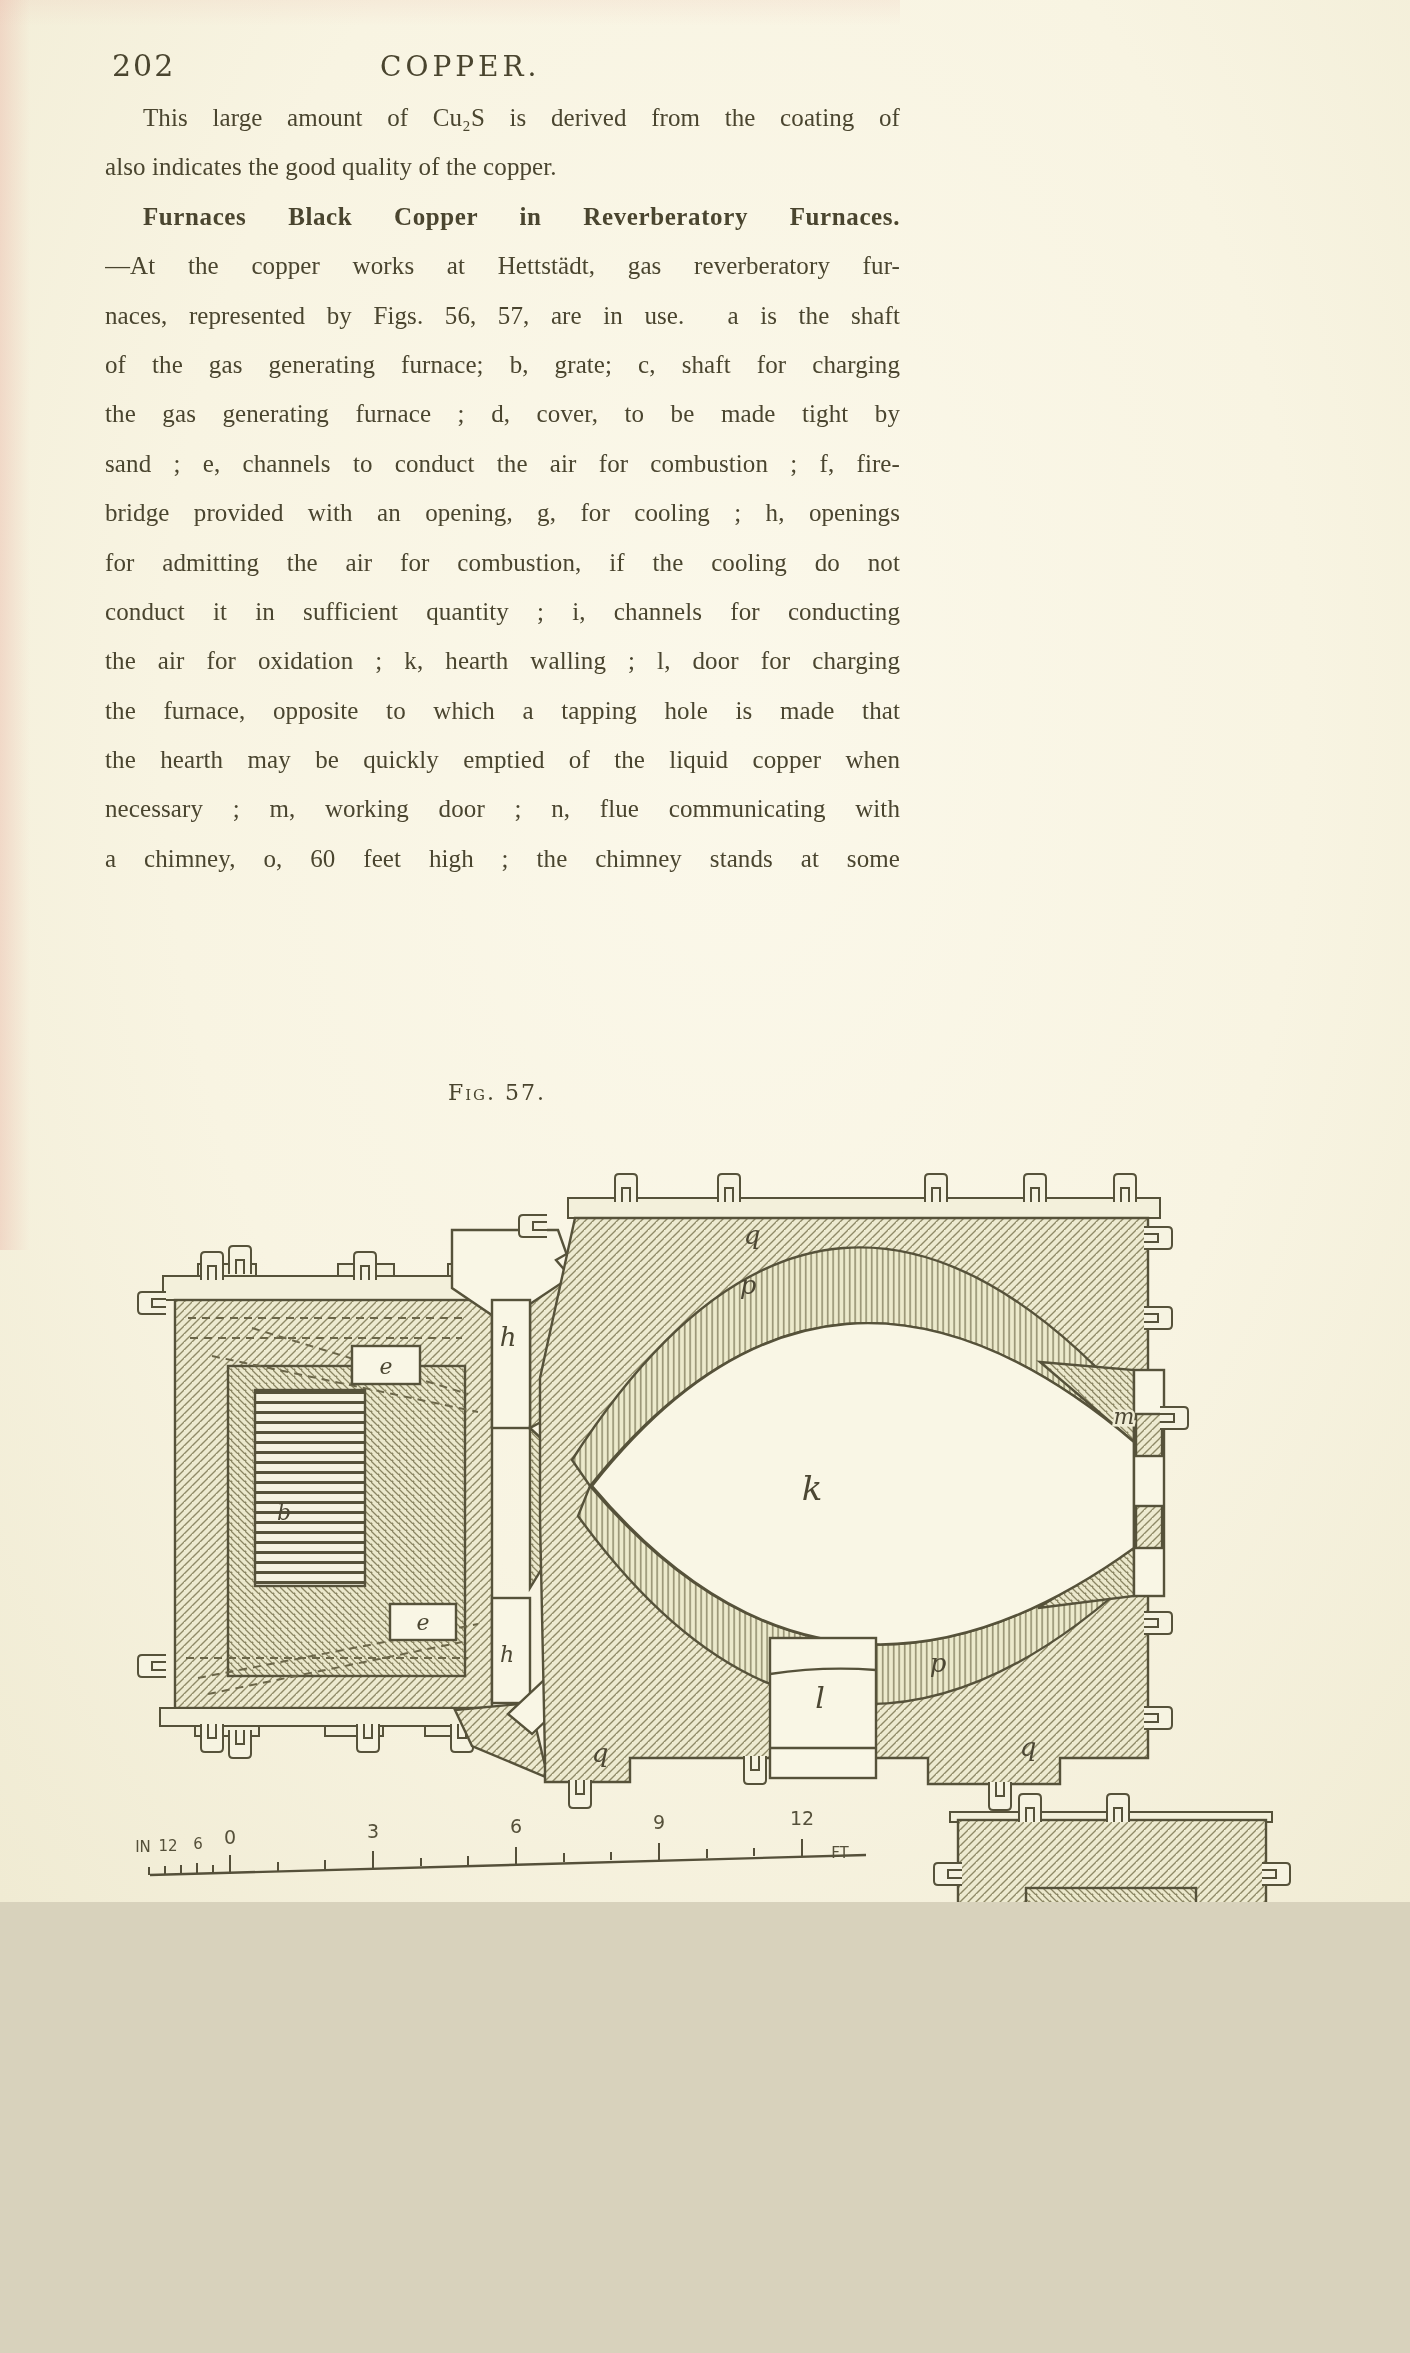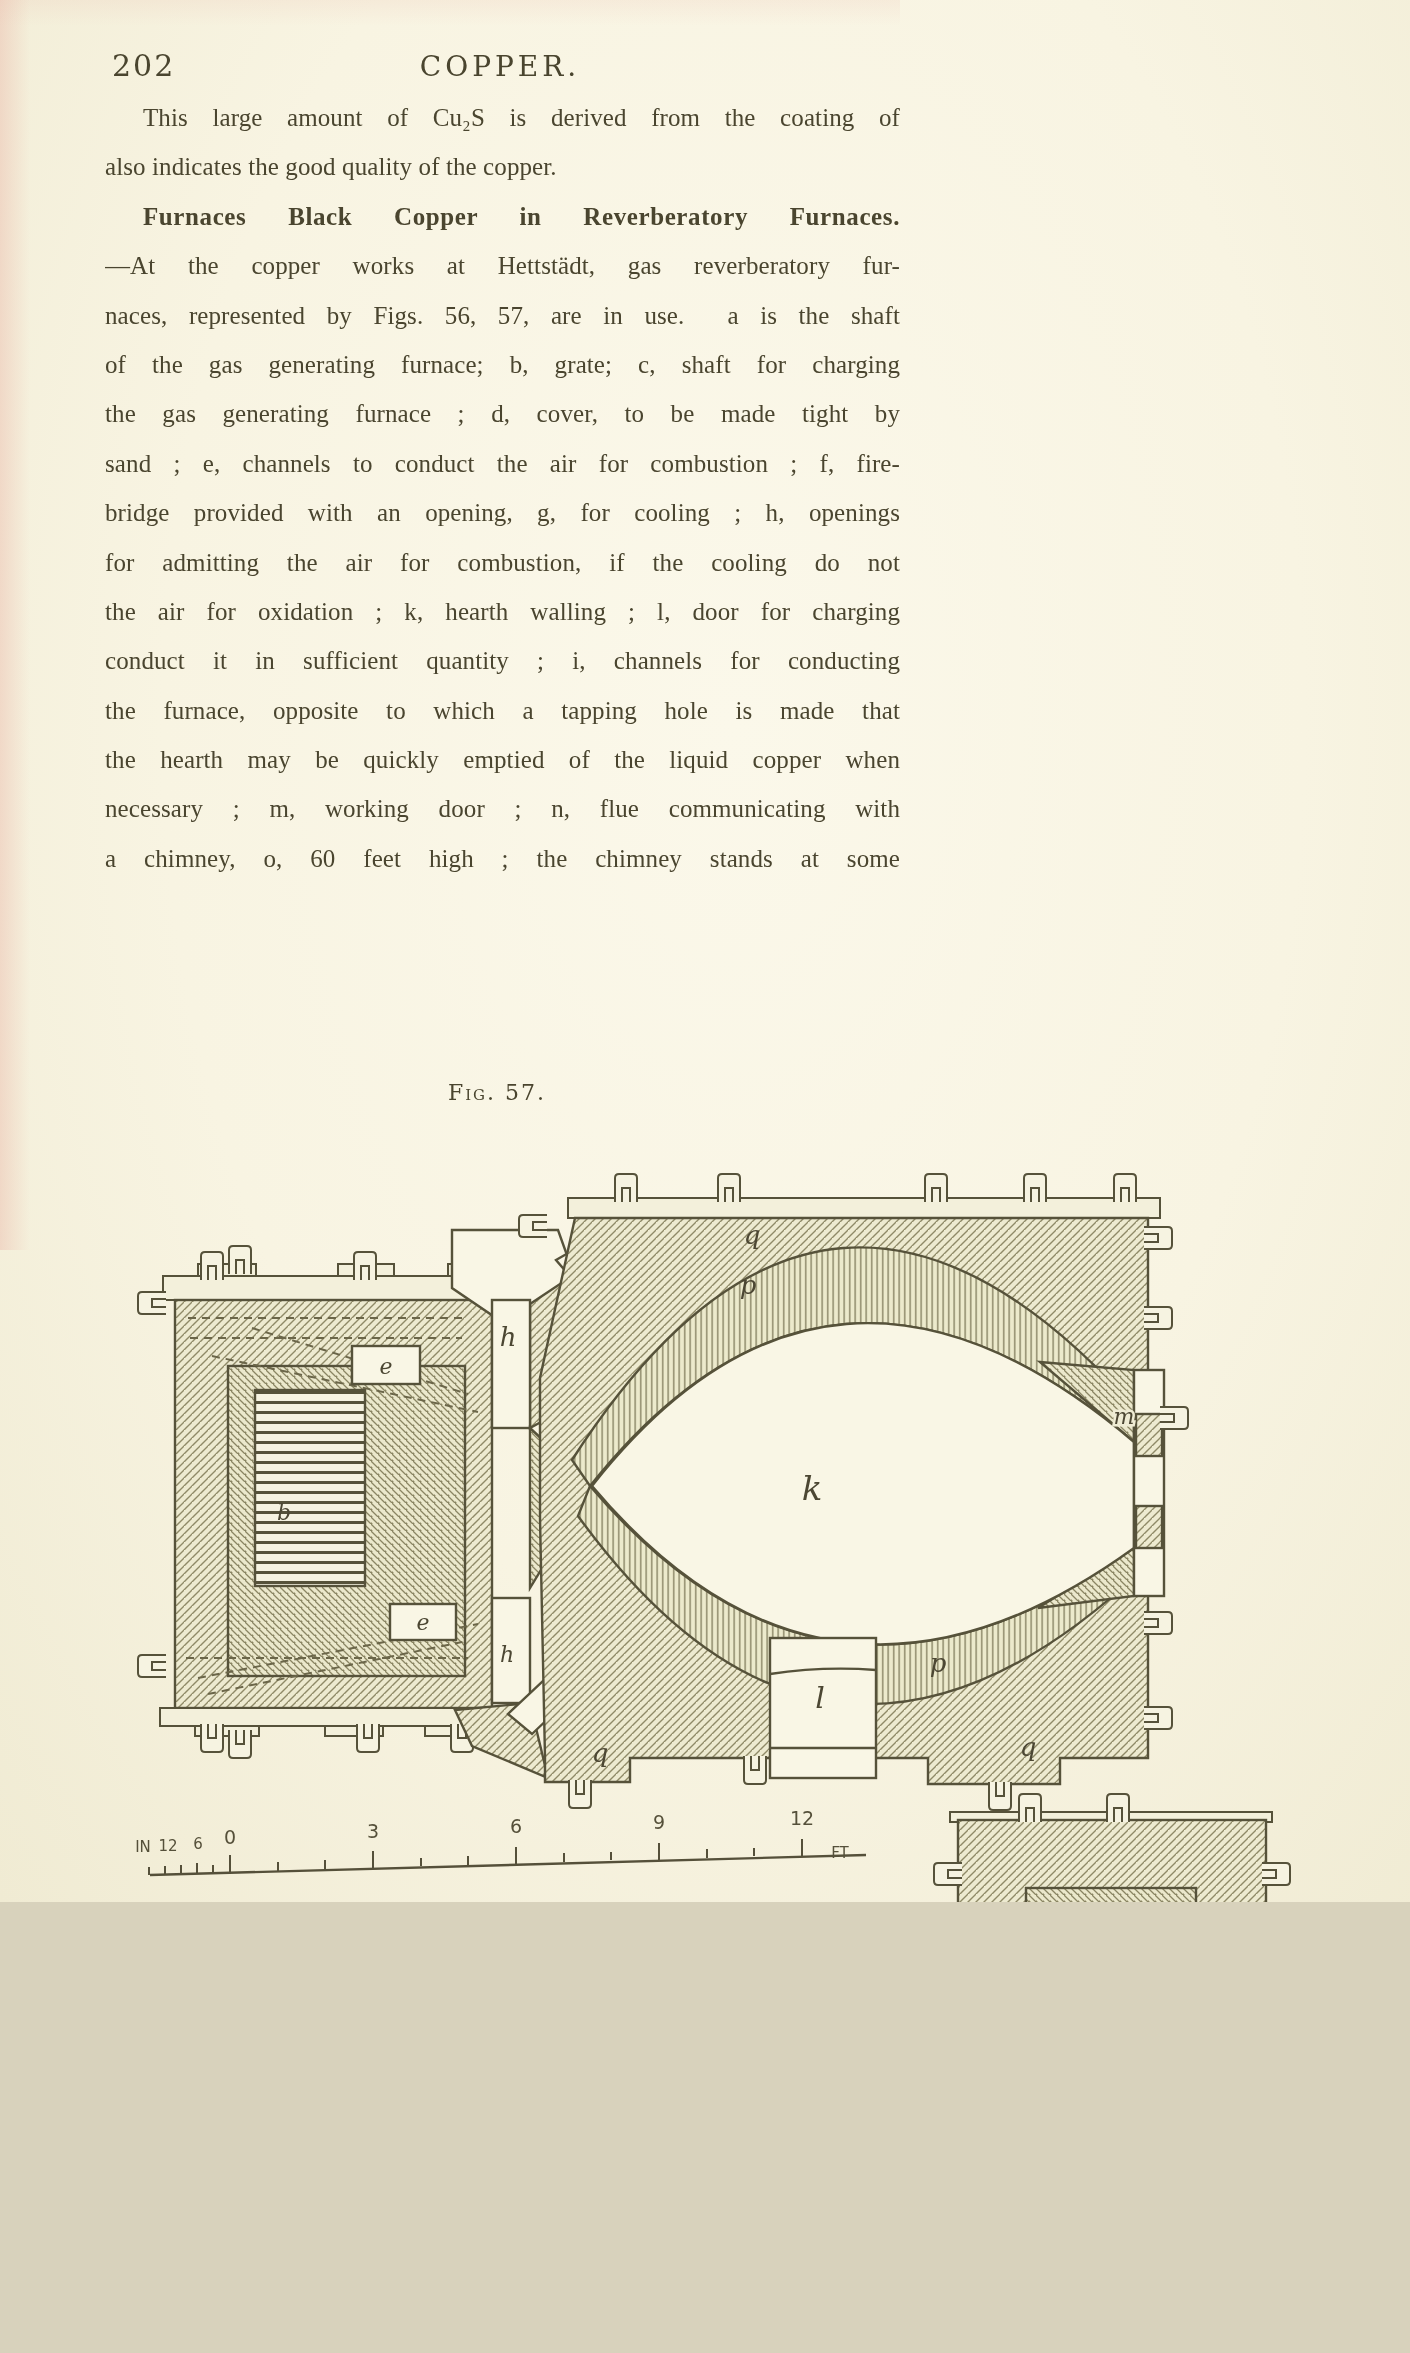--- a/index.html
+++ b/index.html
@@ -6,21 +6,21 @@
   .page{
     position:relative;width:1410px;height:1902px;overflow:hidden;
     background:radial-gradient(ellipse at 52% 38%, #fbf8ea 0%, #f8f4e2 55%, #f0ebd3 100%);
     font-family:"DejaVu Serif","Liberation Serif",serif;color:#4a452f;
   }
   .edge-tint-left{position:absolute;left:0;top:0;width:30px;height:1250px;pointer-events:none;
     background:linear-gradient(to right, rgba(230,160,150,0.30), rgba(230,160,150,0));}
   .edge-tint-top{position:absolute;left:0;top:0;width:900px;height:26px;pointer-events:none;
     background:linear-gradient(to bottom, rgba(234,190,175,0.18), rgba(234,190,175,0));}
   .pagenum{position:absolute;left:112px;top:48px;font-size:30px;letter-spacing:2px;}
-  .runhead{position:absolute;left:380px;top:50px;width:240px;text-align:center;
+  .runhead{position:absolute;left:380px;top:50px;width:240px;text-align:left;
     font-size:28px;letter-spacing:4px;}
   .bodyblock{position:absolute;left:105px;top:93px;width:795px;font-family:Liberation Serif, serif;}
   .tline{
     height:49.4px;line-height:49.4px;font-size:25px;white-space:pre-wrap;overflow:hidden;
     text-align:justify;text-align-last:justify;letter-spacing:0.1px;
   }
   .tline--indent{text-indent:38px;}
   .tline--short{text-align-last:left;}
   .tline--bold{font-weight:700;letter-spacing:0.6px;}
   .figcaption{position:absolute;left:97px;top:1080px;width:800px;text-align:center;
@@ -54,22 +54,22 @@
     <div class="tline tline--indent">This large amount of Cu₂S is derived from the coating of</div>
     <div class="tline tline--short">also indicates the good quality of the copper.</div>
     <div class="tline tline--indent tline--bold">Furnaces Black Copper in Reverberatory Furnaces.</div>
     <div class="tline">—At the copper works at Hettstädt, gas reverberatory fur-</div>
     <div class="tline">naces, represented by Figs. 56, 57, are in use.  a is the shaft</div>
     <div class="tline">of the gas generating furnace; b, grate; c, shaft for charging</div>
     <div class="tline">the gas generating furnace ; d, cover, to be made tight by</div>
     <div class="tline">sand ; e, channels to conduct the air for combustion ; f, fire-</div>
     <div class="tline">bridge provided with an opening, g, for cooling ; h, openings</div>
     <div class="tline">for admitting the air for combustion, if the cooling do not</div>
+    <div class="tline">conduct it in sufficient quantity ; i, channels for conducting</div>
     <div class="tline">the air for oxidation ; k, hearth walling ; l, door for charging</div>
-    <div class="tline">conduct it in sufficient quantity ; i, channels for conducting</div>
     <div class="tline">the furnace, opposite to which a tapping hole is made that</div>
     <div class="tline">the hearth may be quickly emptied of the liquid copper when</div>
     <div class="tline">necessary ; m, working door ; n, flue communicating with</div>
     <div class="tline">a chimney, o, 60 feet high ; the chimney stands at some</div>
   </div>
 
   <div class="figcaption">Fig. 57.</div>
 
   <svg class="figsvg" width="1410" height="1235" viewBox="0 0 1410 1235">
     <defs>

